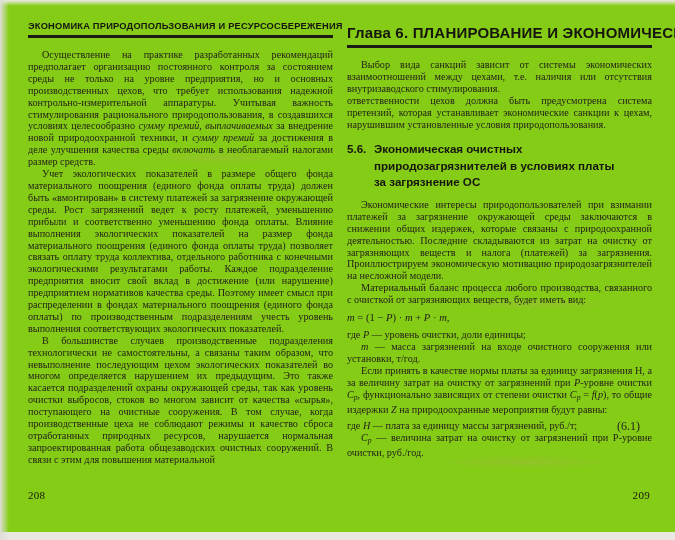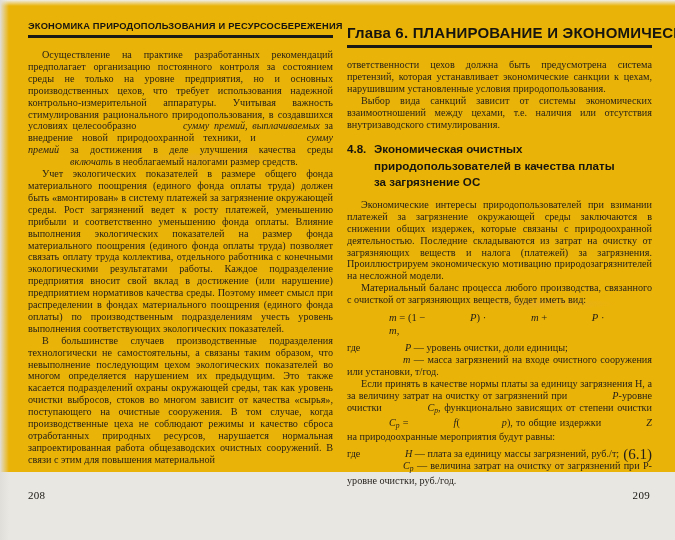--- a/index.html
+++ b/index.html
@@ -1,19 +1,19 @@
 <!DOCTYPE html>
 <html lang="ru"><head>
 <meta charset="utf-8">
 <style>
   html,body{margin:0;padding:0;}
   body{width:675px;height:540px;overflow:hidden;background:#e9e7e2;}
   .spread{
-    position:relative;width:675px;height:472px;
-    background:#eab308;
+    position:relative;width:675px;height:532px;
+    background:#84cc16;
     font-family:"Liberation Serif", serif;
     color:#221e19;
   }
   .edge-left{
     position:absolute;left:0;top:0;width:9px;height:540px;
     background:linear-gradient(90deg,#e0ded9,rgba(252,251,247,0));
   }
   .edge-top{
     position:absolute;left:0;top:0;width:675px;height:6px;
     background:linear-gradient(180deg,#efeeea,rgba(252,251,247,0));
@@ -47,21 +47,21 @@
     margin-top:11px;
     font-size:10.2px;
     line-height:11.9px;
     text-align:justify;
     hyphens:auto;
     -webkit-hyphens:auto;
   }
   .para{margin:0;}
   .para.indent{text-indent:14px;}
 
-  .seg-i{font-style:italic;margin-left:42px;}
+  .seg-i{font-style:italic;}
   .seg-sub{font-style:italic;font-size:7.6px;vertical-align:-2px;}
 
   .section-heading{
     margin:11px 0 8px 0;
     font-family:"Liberation Sans", sans-serif;
     font-weight:bold;
     font-size:11.6px;
     line-height:16.5px;
     color:#17150f;
     text-align:left;
@@ -71,22 +71,22 @@
 
   .formula{
     margin:5px 0 5px 0;
     text-align:left;
     font-size:10.6px;
     line-height:13px;
   }
   .formula .fbody{display:inline-block;}
   .formula.numbered{position:relative;}
   .formula .eq-number{
-    position:absolute;right:0;top:0;
-    font-style:normal;font-size:15px;
+    position:absolute;right:12px;top:0;
+    font-style:normal;font-size:12px;
   }
 
   .page-number{
     position:absolute;top:489px;
     font-weight:normal;font-size:11px;letter-spacing:0.3px;
     color:#17150f;
   }
   .page-number.pn-left{left:0;}
   .page-number.pn-right{right:2px;}
 </style>
@@ -112,28 +112,28 @@
       <p class="para indent"><span>В большинстве случаев производственные подразделения технологически не самостоятельны, а связаны таким образом, что невыполнение последующим цехом экологических показателей во многом определяется нарушением их предыдущим. Это также касается подразделений охраны окружающей среды, так как уровень очистки выбросов, стоков во многом зависит от качества «сырья», поступающего на очистные сооружения. В том случае, когда производственные цеха не соблюдают режимы и качество сброса отработанных природных ресурсов, нарушается нормальная запроектированная работа общезаводских очистных сооружений. В связи с этим для повышения материальной</span></p>
     </div>
     <div class="page-number pn-left">208</div>
   </div>
 
   <div class="page right">
     <div class="running-head">
       <span>Глава 6. ПЛАНИРОВАНИЕ И ЭКОНОМИЧЕСКОЕ СТИМУЛИРОВАНИЕ...</span>
     </div>
     <div class="body-text">
+      <p class="para indent"><span>Выбор вида санкций зависит от системы экономических взаимоотношений между цехами, т.е. наличия или отсутствия внутризаводского стимулирования.</span></p>
       <p class="para"><span>ответственности цехов должна быть предусмотрена система претензий, которая устанавливает экономические санкции к цехам, нарушившим установленные условия природопользования.</span></p>
-      <p class="para indent"><span>Выбор вида санкций зависит от системы экономических взаимоотношений между цехами, т.е. наличия или отсутствия внутризаводского стимулирования.</span></p>
 
       <div class="section-heading">
         <div>
-          <span class="sh-num">4.8.</span><span>Экономическая очистных</span>
+          <span class="sh-num">5.6.</span><span>Экономическая очистных</span>
         </div>
-        <div class="sh-cont">природопользователей в качества платы</div>
+        <div class="sh-cont">природозагрязнителей в условиях платы</div>
         <div class="sh-cont">за загрязнение ОС</div>
       </div>
 
       <p class="para indent"><span>Экономические интересы природопользователей при взимании платежей за загрязнение окружающей среды заключаются в снижении общих издержек, которые связаны с природоохранной деятельностью. Последние складываются из затрат на очистку от загрязняющих веществ и налога (платежей) за загрязнения. Проиллюстрируем экономическую мотивацию природозагрязнителей на несложной модели.</span></p>
       <p class="para indent"><span>Материальный баланс процесса любого производства, связанного с очисткой от загрязняющих веществ, будет иметь вид:</span></p>
 
       <div class="formula">
         <span class="fbody"><span class="seg-i">m</span><span> = (1 − </span><span class="seg-i">P</span><span>) · </span><span class="seg-i">m</span><span> + </span><span class="seg-i">P</span><span> · </span><span class="seg-i">m</span><span>,</span></span>
       </div>
 

